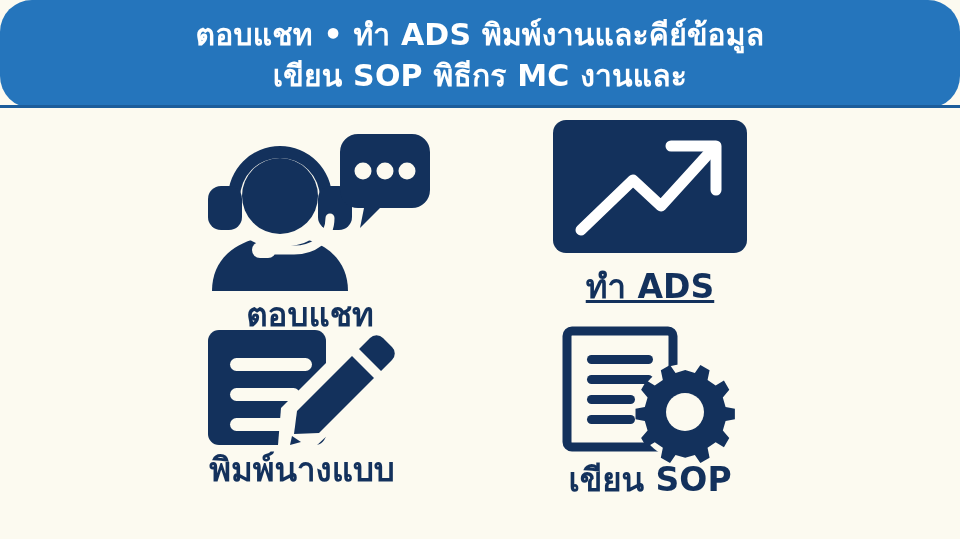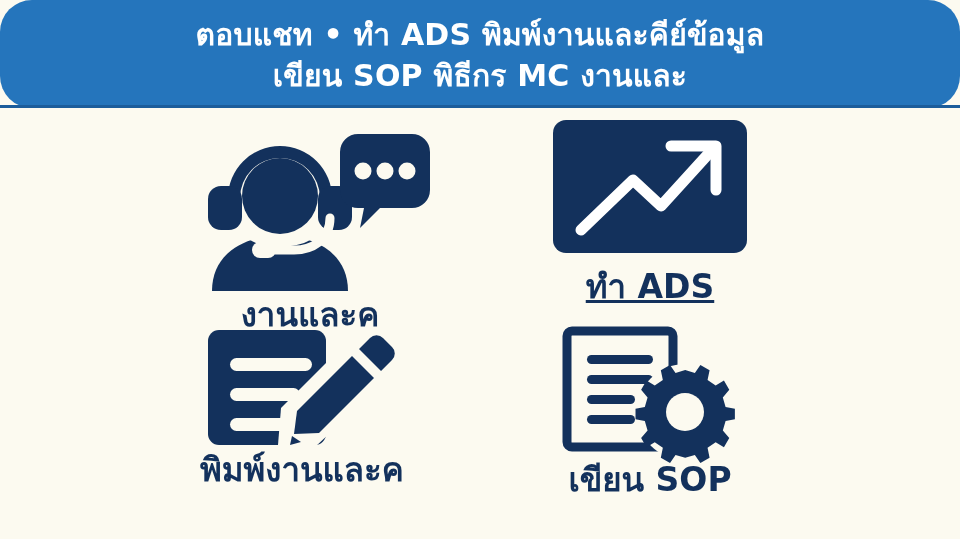--- a/index.html
+++ b/index.html
@@ -140,21 +140,21 @@
 
           <g>
             <path d="M168 18 H222 A18 18 0 0 1 240 36 V74 A18 18 0 0 1 222 92 H190
                      L170 112 L174 92 H168 A18 18 0 0 1 150 74 V36 A18 18 0 0 1 168 18 Z" fill="#13315C"></path>
             <circle cx="173" cy="55" r="8.5" fill="#FCFAF0"></circle>
             <circle cx="195" cy="55" r="8.5" fill="#FCFAF0"></circle>
             <circle cx="217" cy="55" r="8.5" fill="#FCFAF0"></circle>
           </g>
         </svg>
       </div>
-      <div class="tile-label">งานและค</div>
+      <div class="tile-label">ตอบแชท</div>
     </div>
 
     <div class="tile" id="tile-ads">
       <div class="tile-icon">
         <svg width="198" height="137" viewBox="0 0 198 137" aria-hidden="true">
           <rect x="2" y="2" width="194" height="133" rx="13" fill="#13315C"></rect>
 
           <path d="M30 112 L82 62 L110 88 L160 33" fill="none" stroke="#FFFFFF" stroke-width="11" stroke-linecap="round" stroke-linejoin="round"></path>
 
           <path d="M120 28 H165 V72" fill="none" stroke="#FFFFFF" stroke-width="11" stroke-linecap="round" stroke-linejoin="round"></path>
@@ -178,21 +178,21 @@
             <path d="M76 119 L79 82 L147 14 L186 14 L186 53 L113 121 Z" fill="#FCFAF0"></path>
 
             <path d="M92 108 L95 85 L150 30 L172 52 L117 107 Z" fill="#13315C"></path>
 
             <path d="M157 23 L168 12 A9 9 0 0 1 181 12 L190 21 A9 9 0 0 1 190 34 L179 45 Z" fill="#13315C"></path>
 
             <path d="M90 110 L88 119 L99 116 Z" fill="#13315C"></path>
           </g>
         </svg>
       </div>
-      <div class="tile-label label-2line">พิมพ์งานและค</div>
+      <div class="tile-label label-2line">พิมพ์นางแบบ</div>
     </div>
 
     <div class="tile" id="tile-sop">
       <div class="tile-icon">
         <svg width="178" height="128" viewBox="0 0 178 128" aria-hidden="true">
 
           <rect x="6" y="5" width="106" height="116" rx="5" fill="none" stroke="#13315C" stroke-width="9"></rect>
 
           <rect x="26" y="29" width="66" height="9" rx="4.5" fill="#13315C"></rect>
           <rect x="26" y="49" width="66" height="9" rx="4.5" fill="#13315C"></rect>

